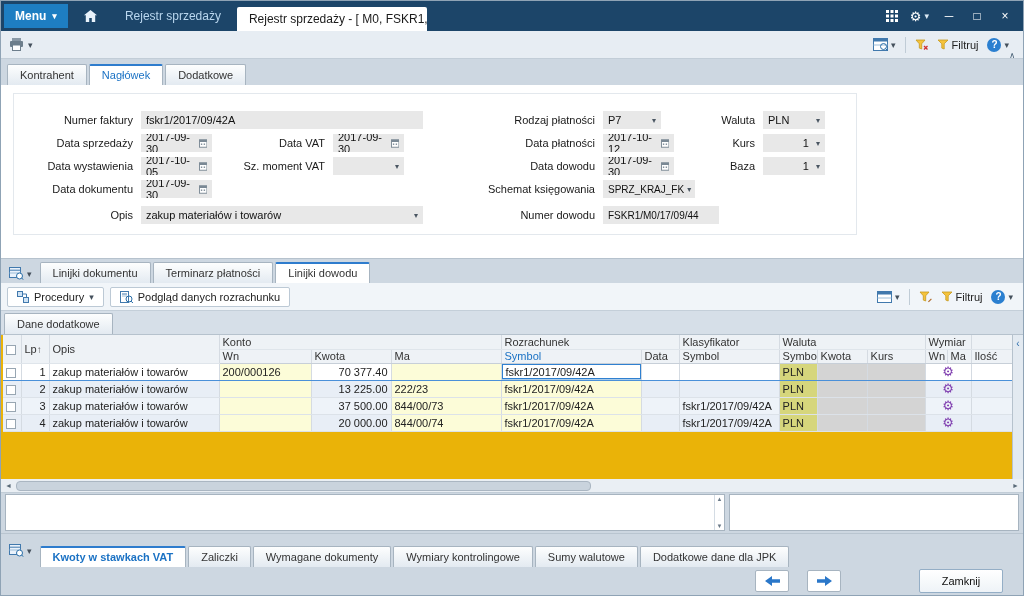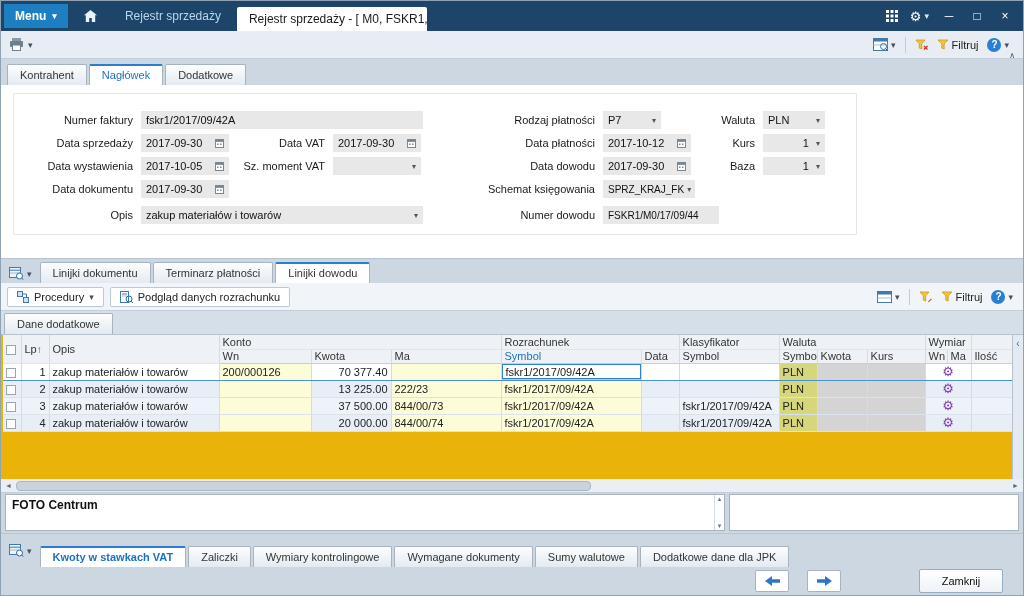--- a/index.html
+++ b/index.html
@@ -47,21 +47,21 @@
   
   .form-panel { flex:0 0 174px; background:#fff; position:relative; border-bottom:1px solid #b6c2cd; }
   .gbox { position:absolute; left:12px; top:8px; width:844px; height:142px; border:1px solid #e3e8ed; }
   .frow { position:absolute; height:18px; display:flex; align-items:center; }
   .flabel { text-align:right; padding-right:8px; color:#1a1a1a; }
   .lw126 { width:126px; } .lw146 { width:146px; } .lw60 { width:60px; }
   .ffield { background:#e8e8e8; height:18px; display:flex; align-items:center; padding:0 5px; color:#111; overflow:hidden; }
   .ffield .dd2 { margin-left:auto; font-size:8px; color:#4a5662; padding-left:3px; }
   .ffield .cal { margin-left:auto; }
   .ffield.spin { justify-content:flex-end; }
-  .w282 { width:282px; } .w88 { width:88px; } .w58 { width:58px; } .w92 { width:92px; } .w96 { width:116px; font-size:10px; } .w62 { width:62px; }
+  .w282 { width:282px; } .w88 { width:71px; } .w58 { width:58px; } .w92 { width:92px; } .w96 { width:116px; font-size:10px; } .w62 { width:62px; }
 
   
   .proc { flex:0 0 28px; background:#f1f5f9; border-bottom:1px solid #c4cfd9; display:flex; align-items:center; }
   .pbtn { display:flex; align-items:center; gap:5px; border:1px solid #bcc9d5; background:#fff; height:20px; padding:0 9px; margin-left:6px; border-radius:2px; color:#222; }
   .proc-right { margin-left:auto; display:flex; align-items:center; gap:9px; padding-right:10px; }
 
   
   .table-band { flex:0 0 144px; background:#eab308; position:relative; }
   table { border-collapse:collapse; table-layout:fixed; width:1010px; margin-left:2px; }
   th, td { border-right:1px solid #d5dbe2; overflow:hidden; white-space:nowrap; padding:0 3px; font-weight:normal; text-align:left; font-size:11px; }
@@ -533,21 +533,20 @@
   <div class="hscroll">
     <span class="sbtn">◄</span>
     <div class="strack">
         <div class="sthumb"></div>
       </div>
     <span class="sbtn">►</span>
   </div>
 
   <div class="fpanels">
     <div class="fp fp-left">
-      <div class="fp-title">FOTO Centrum</div>
       <div class="mini-vscroll">
         <span>▲</span>
         <span>▼</span>
       </div>
     </div>
     <div class="fp fp-right"></div>
   </div>
 
   <div class="btabs">
     <span class="org-icon" style="margin-bottom:0;">
@@ -555,22 +554,22 @@
           <rect x="0.5" y="0.5" width="11" height="10" fill="#eaf2fb" stroke="#4179ad"></rect>
           <line x1="0.5" y1="3.2" x2="11.5" y2="3.2" stroke="#4179ad"></line>
           <line x1="0.5" y1="6" x2="11.5" y2="6" stroke="#9dbdd8"></line>
           <circle cx="10.5" cy="9" r="3" fill="#fff" stroke="#2a6ea8"></circle>
           <line x1="12.6" y1="11" x2="14.5" y2="12.8" stroke="#2a6ea8"></line>
         </svg>
       <span class="dd-dark">▾</span>
     </span>
     <div class="tab active blue bold">Kwoty w stawkach VAT</div>
     <div class="tab">Zaliczki</div>
+    <div class="tab">Wymagane dokumenty</div>
     <div class="tab">Wymiary kontrolingowe</div>
-    <div class="tab">Wymagane dokumenty</div>
     <div class="tab">Sumy walutowe</div>
     <div class="tab">Dodatkowe dane dla JPK</div>
   </div>
 
   <div class="bbar">
     <div class="navgroup">
       <div class="navbtn">
         <svg width="15" height="10" viewBox="0 0 15 10">
             <path d="M7 0L0 5l7 5V6.8h8V3.2H7z" fill="#2a77c9"></path>
           </svg>

